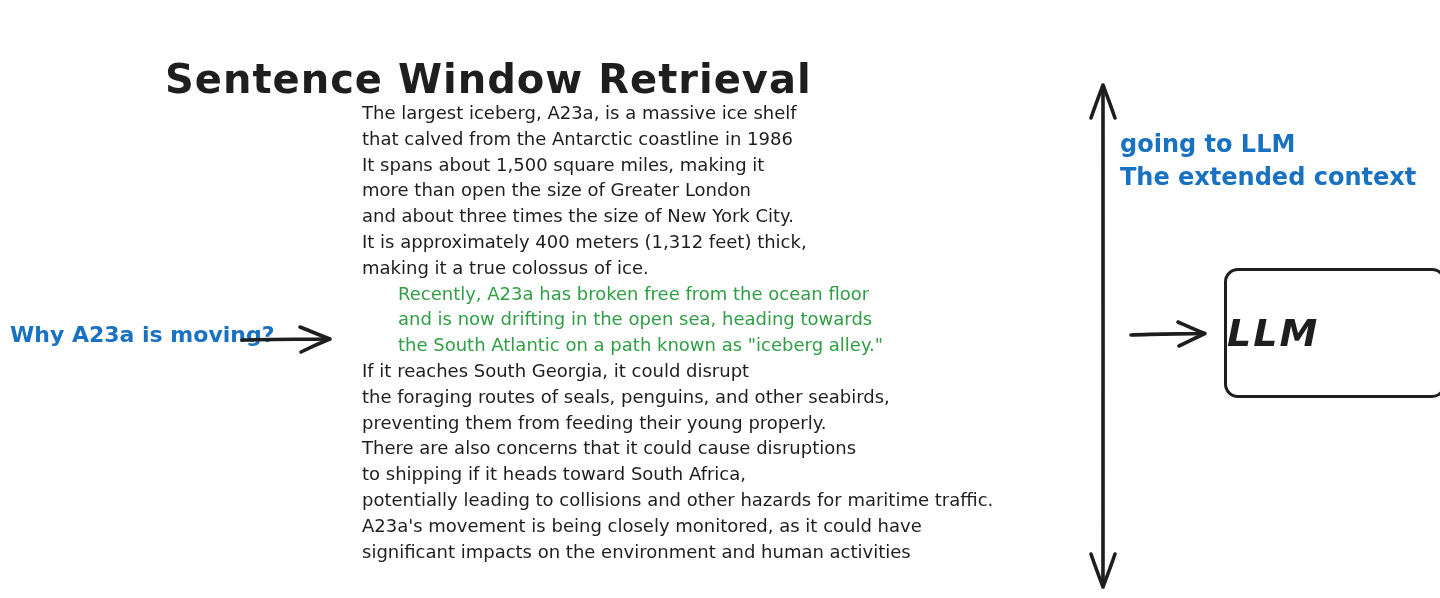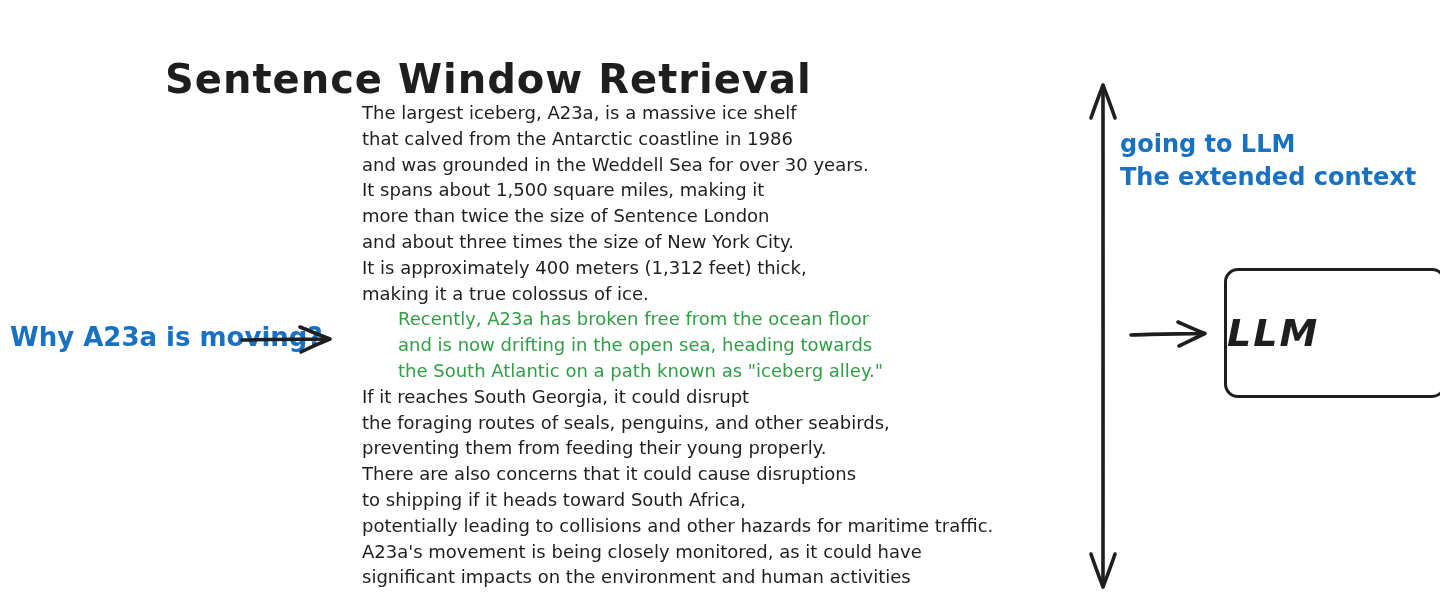--- a/index.html
+++ b/index.html
@@ -38,21 +38,21 @@
     font-size: 18px;
     line-height: 25.8px;
     white-space: nowrap;
   }
   .doc-line { color: var(--ink); }
   .doc-line.highlight { color: var(--green); margin-left: 36px; }
   .query-label {
     position: absolute;
     left: 10px;
     top: 322px;
-    font-size: 26px;
+    font-size: 22px;
     font-weight: 600;
     color: var(--blue);
     white-space: nowrap;
   }
   .context-note {
     position: absolute;
     left: 1120px;
     top: 128px;
     font-size: 24px;
     line-height: 33px;
@@ -90,23 +90,22 @@
 </head>
 <body>
 
 <div class="canvas">
 
   <div class="title">Sentence Window Retrieval</div>
 
   <div class="doc-text">
       <div class="doc-line">The largest iceberg, A23a, is a massive ice shelf</div>
       <div class="doc-line">that calved from the Antarctic coastline in 1986</div>
-      <div class="doc-line">and was grounded in the Weddell Sea for over 30 years.</div>
       <div class="doc-line">It spans about 1,500 square miles, making it</div>
-      <div class="doc-line">more than twice the size of Sentence London</div>
+      <div class="doc-line">more than open the size of Greater London</div>
       <div class="doc-line">and about three times the size of New York City.</div>
       <div class="doc-line">It is approximately 400 meters (1,312 feet) thick,</div>
       <div class="doc-line">making it a true colossus of ice.</div>
       <div class="doc-line highlight">Recently, A23a has broken free from the ocean floor</div>
       <div class="doc-line highlight">and is now drifting in the open sea, heading towards</div>
       <div class="doc-line highlight">the South Atlantic on a path known as "iceberg alley."</div>
       <div class="doc-line">If it reaches South Georgia, it could disrupt</div>
       <div class="doc-line">the foraging routes of seals, penguins, and other seabirds,</div>
       <div class="doc-line">preventing them from feeding their young properly.</div>
       <div class="doc-line">There are also concerns that it could cause disruptions</div>

